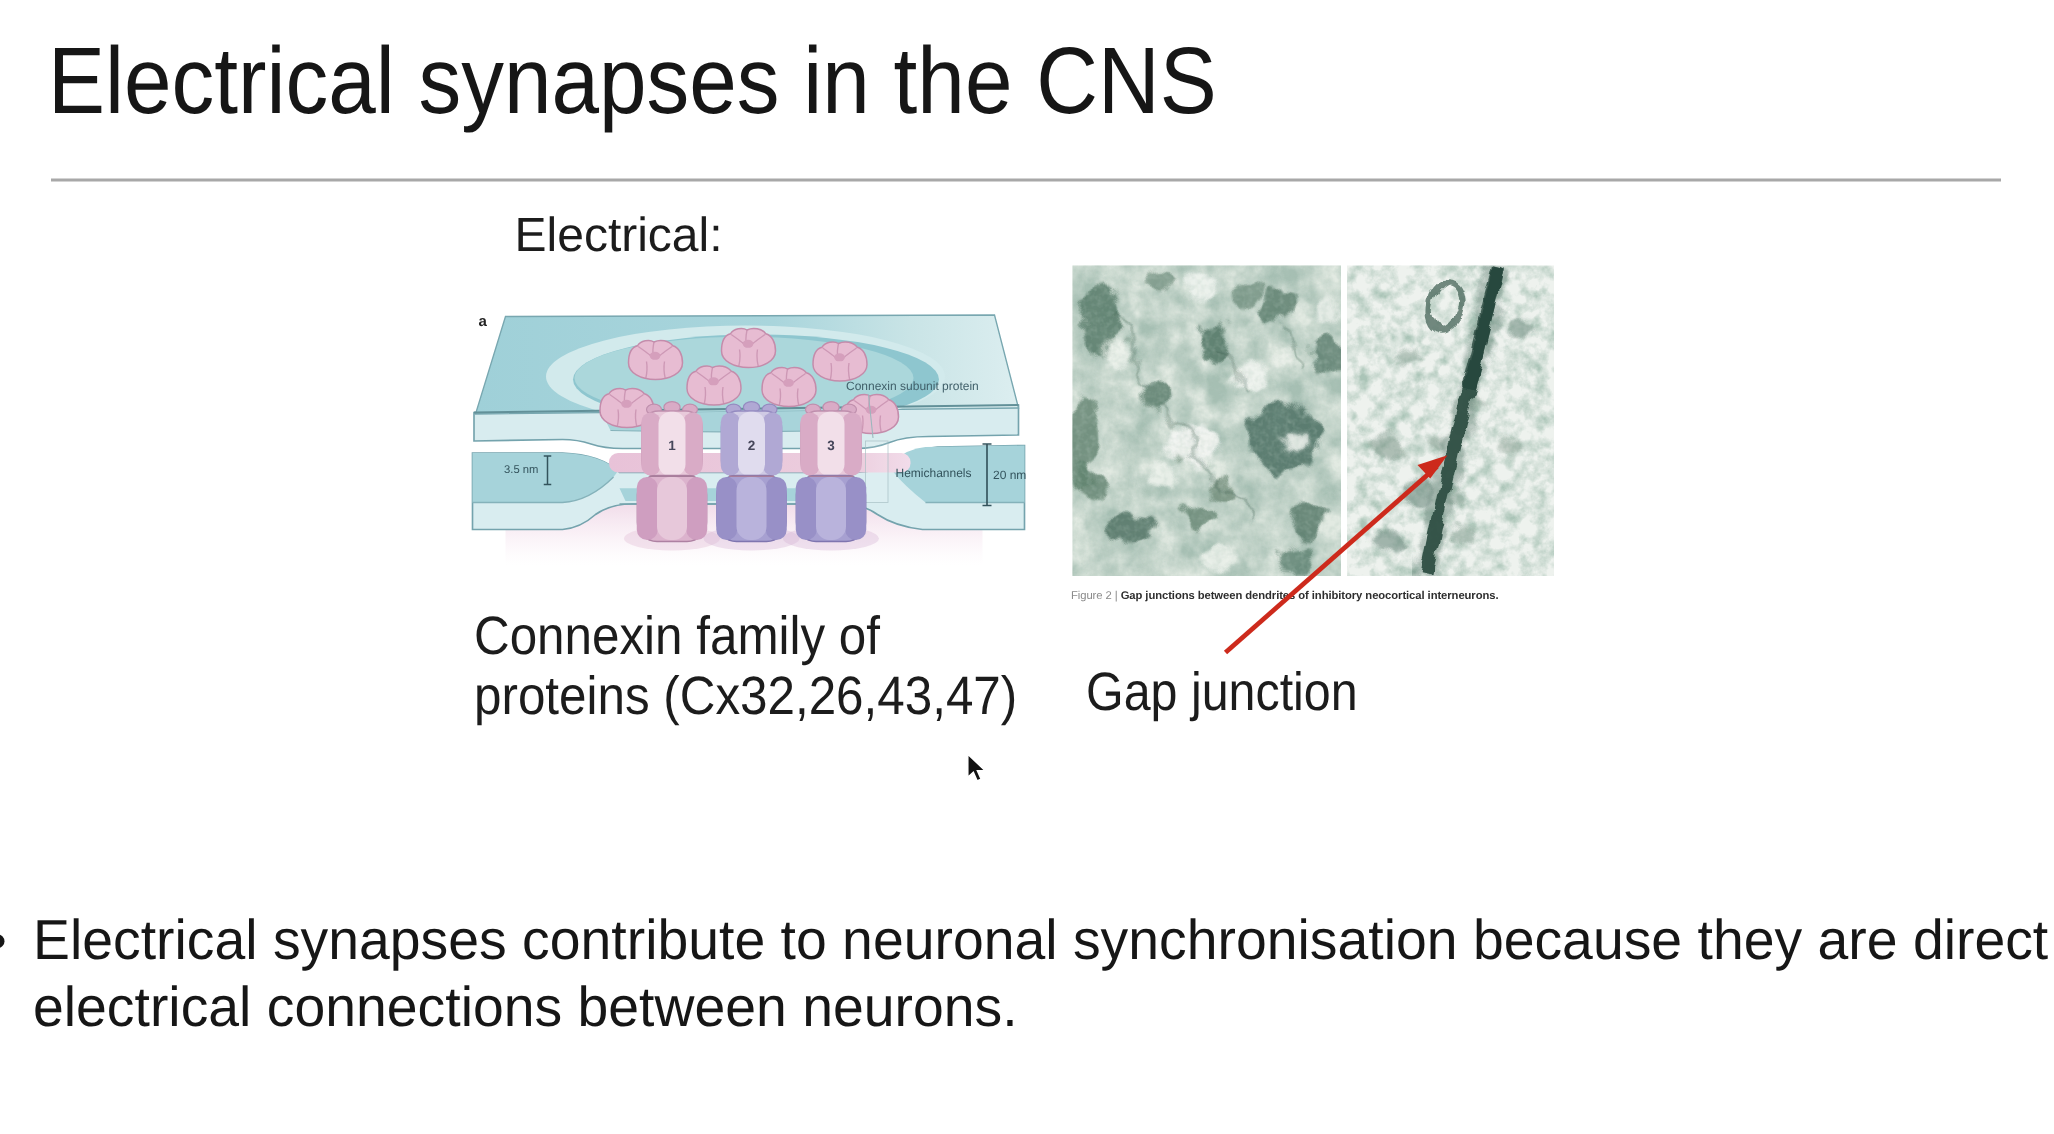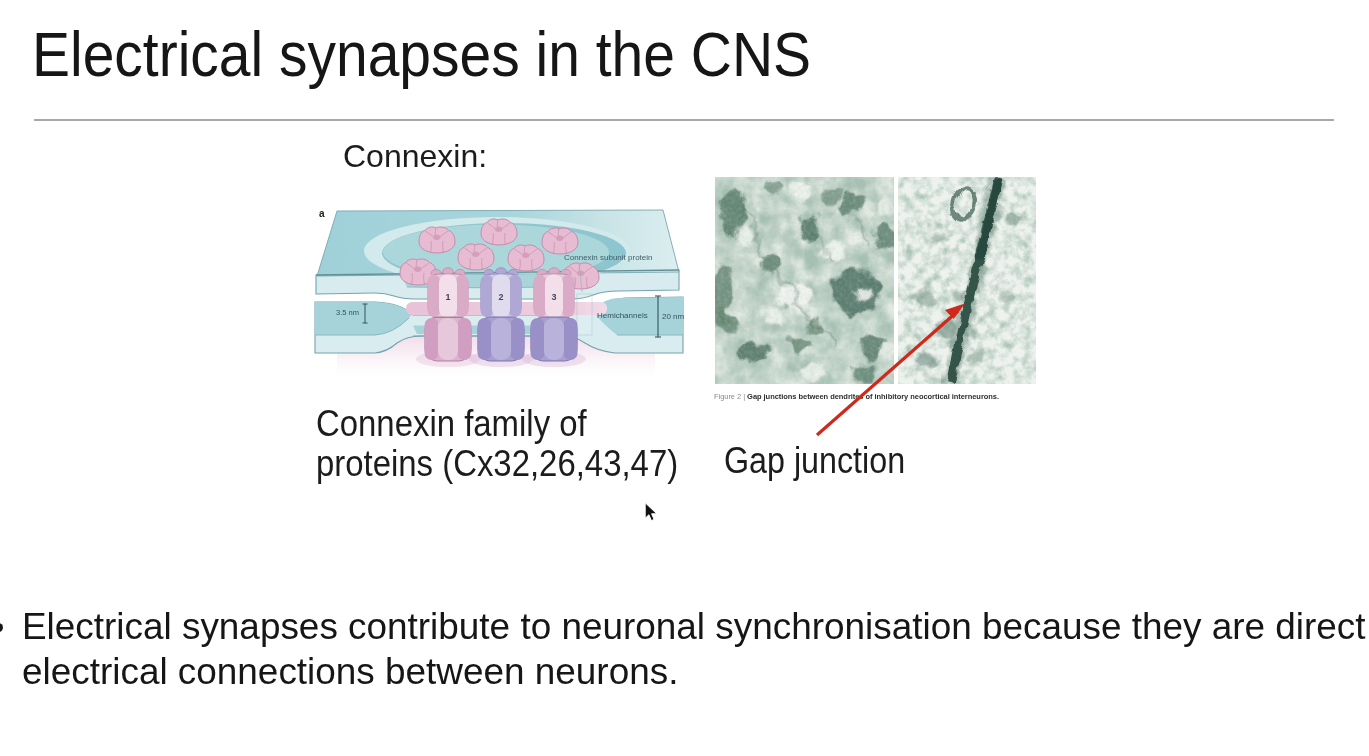--- a/index.html
+++ b/index.html
@@ -12,21 +12,21 @@
   #connexin{left:316px;top:404px;font-size:36px;line-height:39.5px;color:#1c1c1c;transform:scaleX(0.914);transform-origin:left top;white-space:nowrap;}
   #gapjunction{left:724px;top:440px;font-size:36px;color:#1c1c1c;transform:scaleX(0.896);transform-origin:left top;white-space:nowrap;}
   #caption{left:714px;top:392px;font-size:7.5px;color:#2e2e2e;white-space:nowrap;letter-spacing:-0.05px;}
   #bullettext{left:22px;top:604px;font-size:37.5px;line-height:45.3px;color:#161616;white-space:nowrap;transform:scaleX(0.984);transform-origin:left top;}
   #bullet{left:-6px;top:623px;width:9px;height:9px;border-radius:50%;background:#161616;}
 </style>
 </head>
 <body>
   <div id="title" class="abs">Electrical synapses in the CNS</div>
   <div id="rule" class="abs"></div>
-  <div id="structlbl" class="abs">Connexin:</div>
+  <div id="structlbl" class="abs">Electrical:</div>
 
   <svg id="structfig" class="abs" style="left:313px;top:202px" width="373" height="185" viewBox="0 0 373 185">
 <defs>
   <linearGradient id="topface" x1="0" y1="0" x2="1" y2="0">
     <stop offset="0" stop-color="#9fd0d8"></stop>
     <stop offset="0.55" stop-color="#a9d5dc"></stop>
     <stop offset="0.8" stop-color="#c9e4e6"></stop>
     <stop offset="1" stop-color="#dceef0"></stop>
   </linearGradient>
   <linearGradient id="pinkfade" x1="0" y1="0" x2="0" y2="1">

